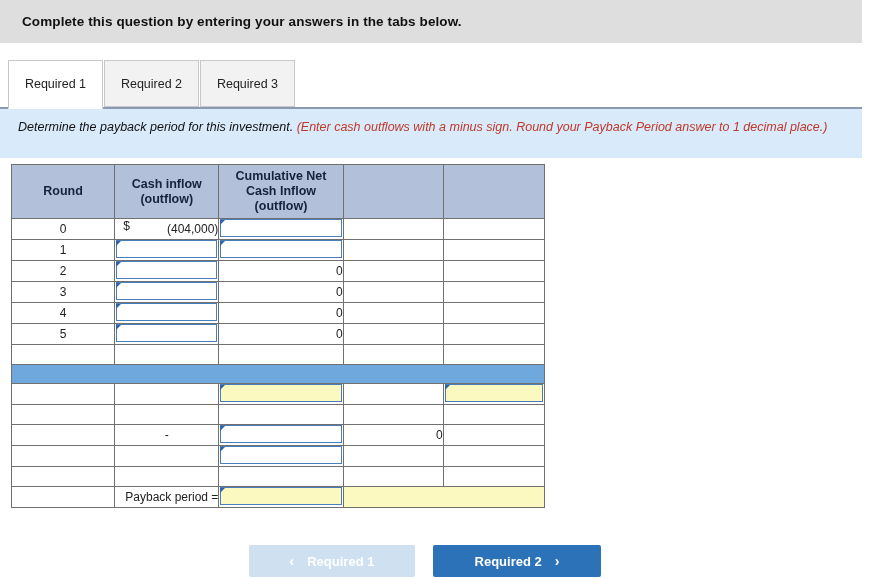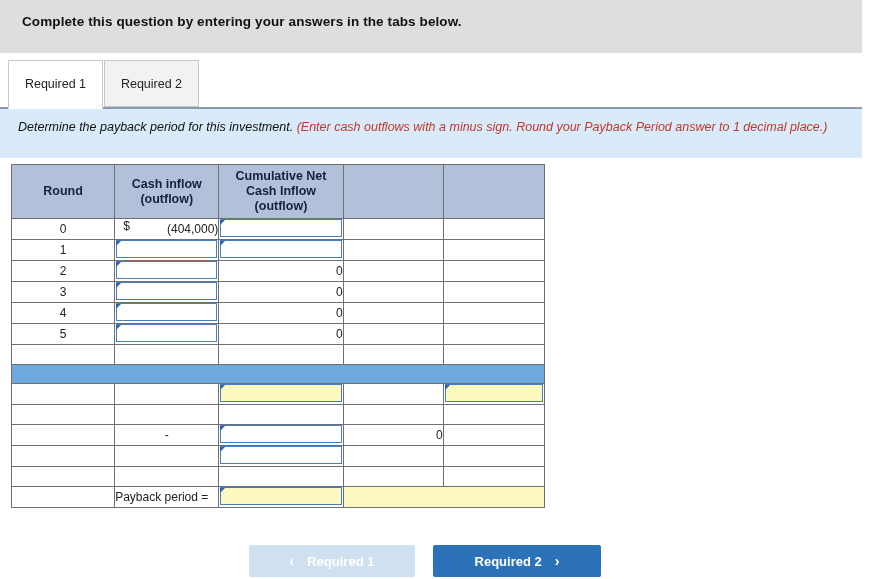--- a/index.html
+++ b/index.html
@@ -15,21 +15,21 @@
     color: #1a1a1a;
     overflow: hidden;
     position: relative;
   }
 
   
   .banner {
     position: absolute;
     left: 0; top: 0;
     width: 862px;
-    height: 53px;
+    height: 43px;
     background: #dedede;
     box-sizing: border-box;
   }
   .banner-text {
     position: absolute;
     left: 22px;
     top: 14px;
     font-size: 13.5px;
     font-weight: bold;
     color: #111111;
@@ -121,21 +121,21 @@
     color: #15223a;
     font-weight: bold;
     font-size: 12.5px;
     height: 54px;
     line-height: 15px;
     text-align: center;
   }
 
   .year-cell { text-align: center; color: #222; }
   .num-right  { text-align: right; padding-right: 7px; color: #222; }
-  .lbl-right  { text-align: left; padding-right: 5px; color: #222; }
+  .lbl-right  { text-align: right; padding-right: 5px; color: #222; }
   .dash-cell  { text-align: center; color: #222; }
   .noborder   { border: none; background: #ffffff; }
   .blankrow td { height: 20px; }
 
   .bluebar td {
     background: #6fa8dc;
     height: 19px;
     border-left: 1px solid #707070;
     border-right: 1px solid #707070;
   }
@@ -230,20 +230,21 @@
 </head>
 <body>
 
 <div class="banner">
   <div class="banner-text">Complete this question by entering your answers in the tabs below.</div>
 </div>
 
 <div class="tabstrip">
   <div class="tab tab-1 active">Required 1</div>
   <div class="tab tab-2">Required 2</div>
+  <div class="tab tab-3">Required 3</div>
 </div>
 <div class="tab-underline"></div>
 
 <div class="instruction">
   <span>Determine the payback period for this investment.</span>
   <span class="hint">(Enter cash outflows with a minus sign. Round your Payback Period answer to 1 decimal place.)</span>
 </div>
 
 <table class="sheet">
   <colgroup>

